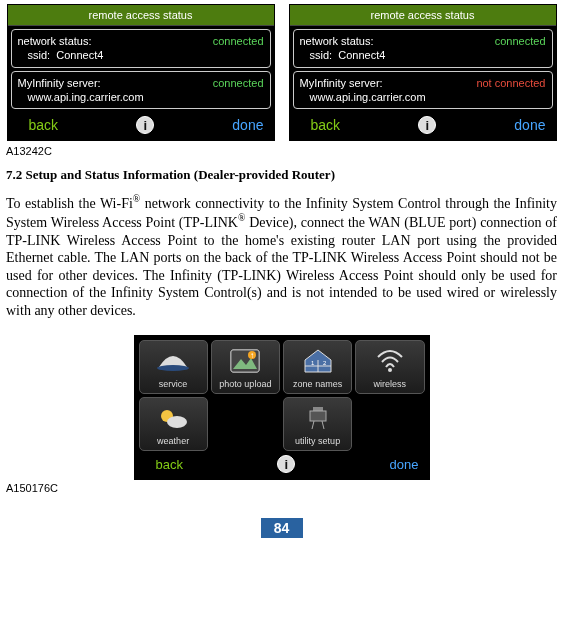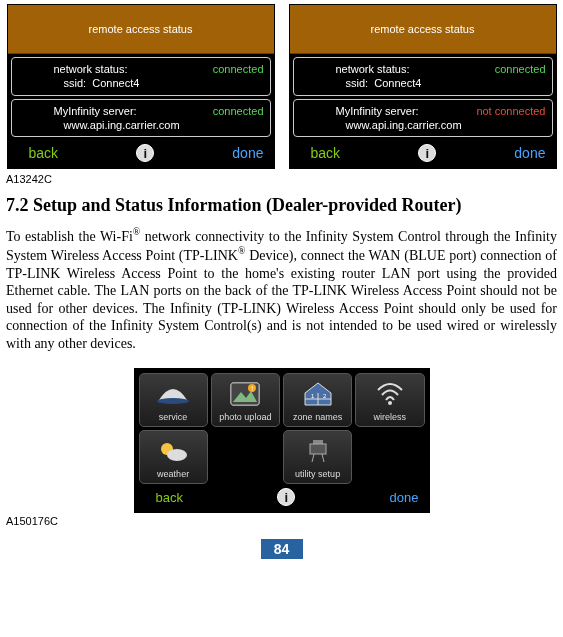--- a/index.html
+++ b/index.html
@@ -19,38 +19,37 @@
   }
   .thermostat-screen {
     background: #000;
     border: 1px solid #000;
     width: 268px;
     color: #fff;
     font-family: Arial, sans-serif;
     font-size: 11px;
   }
   .thermostat-screen .titlebar {
-    background: #a16207;
+    background: #4d7c0f;
     text-align: center;
-    padding: 18px 0;
+    padding: 4px 0;
     border-bottom: 1px solid #444;
     font-size: 11px;
   }
   .section-box {
     border: 1px solid #ccc;
     margin: 3px;
     border-radius: 4px;
     padding: 4px 6px;
   }
   .row {
     display: flex;
     justify-content: space-between;
     align-items: center;
     line-height: 1.3;
-    margin-left: 36px;
   }
   .indent { padding-left: 10px; }
   .green { color: #5bd65b; }
   .red { color: #e74c3c; }
   .bottom-bar {
     display: flex;
     justify-content: space-between;
     align-items: center;
     padding: 4px 10px 6px;
     font-size: 14px;
@@ -67,21 +66,21 @@
     text-align: center;
     line-height: 18px;
     border: 1px solid #fff;
   }
   .figure-id {
     font-family: Arial, sans-serif;
     font-size: 11px;
     margin: 2px 4px 10px 0;
   }
   h2.section {
-    font-size: 18px;
+    font-size: 13px;
     font-weight: bold;
     margin-bottom: 10px;
   }
   p.body {
     text-align: justify;
     line-height: 1.25;
     margin-bottom: 16px;
   }
   .menu-screen {
     width: 296px;
@@ -136,21 +135,21 @@
     margin-bottom: 2px;
   }
   ul.bullets li::before {
     content: "•";
     position: absolute;
     left: 6px;
     font-size: 14px;
   }
   .page-num {
     display: block;
-    margin: 12px auto 0 auto;
+    margin: 24px auto 0 auto;
     background: #2962a0;
     color: #fff;
     font-weight: bold;
     font-family: Arial, sans-serif;
     width: 42px;
     text-align: center;
     padding: 2px 0;
   }
   .sup { font-size: 0.7em; vertical-align: super; }
 </style>

